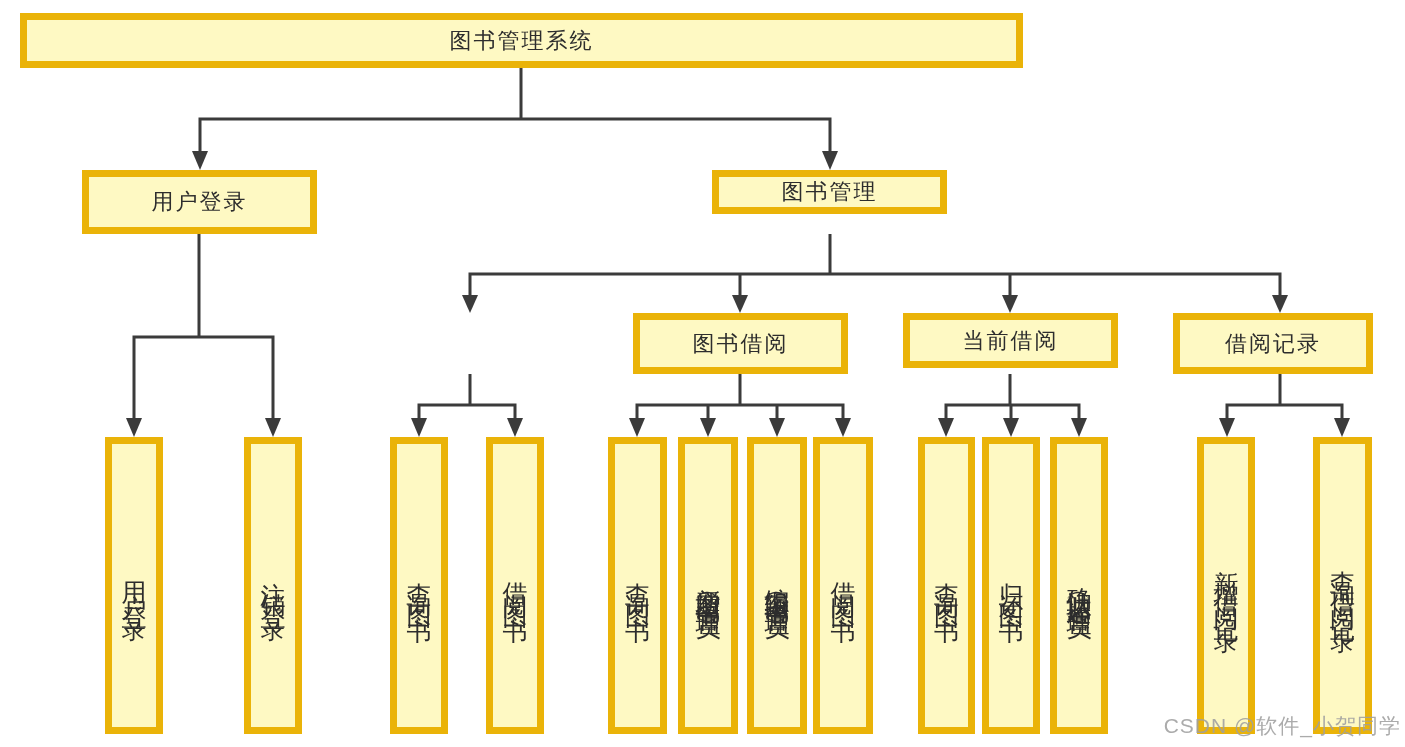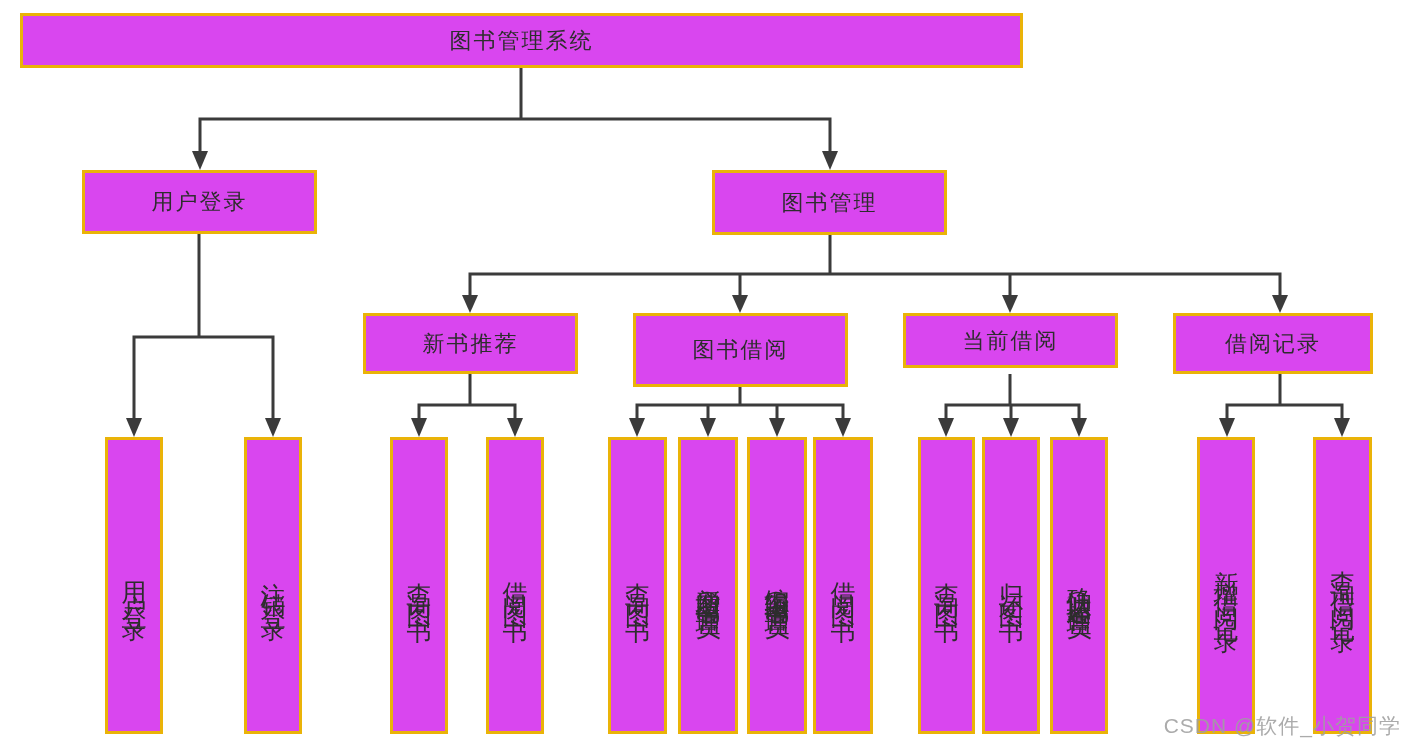--- a/index.html
+++ b/index.html
@@ -7,22 +7,22 @@
     position:relative;
     width:1405px;height:747px;
     background:#ffffff;
     font-family:"Liberation Sans",sans-serif;
     overflow:hidden;
   }
   svg.wires{position:absolute;left:0;top:0;z-index:0;}
   .node{
     position:absolute;
     box-sizing:border-box;
-    border:3px solid #eab308;
-    background:#d946ef;
+    border:7px solid #eab308;
+    background:#fef9c3;
     color:#2d2d2d;
     display:flex;
     align-items:center;
     justify-content:center;
     z-index:1;
   }
   .h-node{font-size:22px;letter-spacing:2px;}
   .leaf{
     writing-mode:vertical-rl;
     text-orientation:mixed;
@@ -95,24 +95,23 @@
     <g stroke="#3b3b3b" stroke-width="3" fill="#3b3b3b">
       <path fill="none" d="M1280,374 V405 M1225.5,405 H1343.5 M1227,405 V419 M1342,405 V419"></path>
       <polygon points="1219,418 1235,418 1227,437" stroke="none"></polygon>
       <polygon points="1334,418 1350,418 1342,437" stroke="none"></polygon>
     </g>
   </svg>
 
   <div class="node h-node" style="left:20px;top:13px;width:1003px;height:55px">图书管理系统</div>
 
   <div class="node h-node" style="left:82px;top:170px;width:235px;height:64px">用户登录</div>
-  <div class="node h-node" style="left:712px;top:170px;width:235px;height:65px">图书管理</div>
+  <div class="node h-node" style="left:712px;top:170px;width:235px;height:44px">图书管理</div>
 
-  <div class="node h-node" style="left:363px;top:313px;width:215px;height:61px">新书推荐</div>
-  <div class="node h-node" style="left:633px;top:313px;width:215px;height:74px">图书借阅</div>
+  <div class="node h-node" style="left:633px;top:313px;width:215px;height:61px">图书借阅</div>
   <div class="node h-node" style="left:903px;top:313px;width:215px;height:55px">当前借阅</div>
   <div class="node h-node" style="left:1173px;top:313px;width:200px;height:61px">借阅记录</div>
 
   <div class="node leaf" style="left:105px;top:437px;width:58px;height:297px">用户登录</div>
   <div class="node leaf" style="left:244px;top:437px;width:58px;height:297px">注销登录</div>
 
   <div class="node leaf" style="left:390px;top:437px;width:58px;height:297px">查询图书</div>
   <div class="node leaf" style="left:486px;top:437px;width:58px;height:297px">借阅图书</div>
 
   <div class="node leaf" style="left:608px;top:437px;width:59px;height:297px">查询图书</div>

